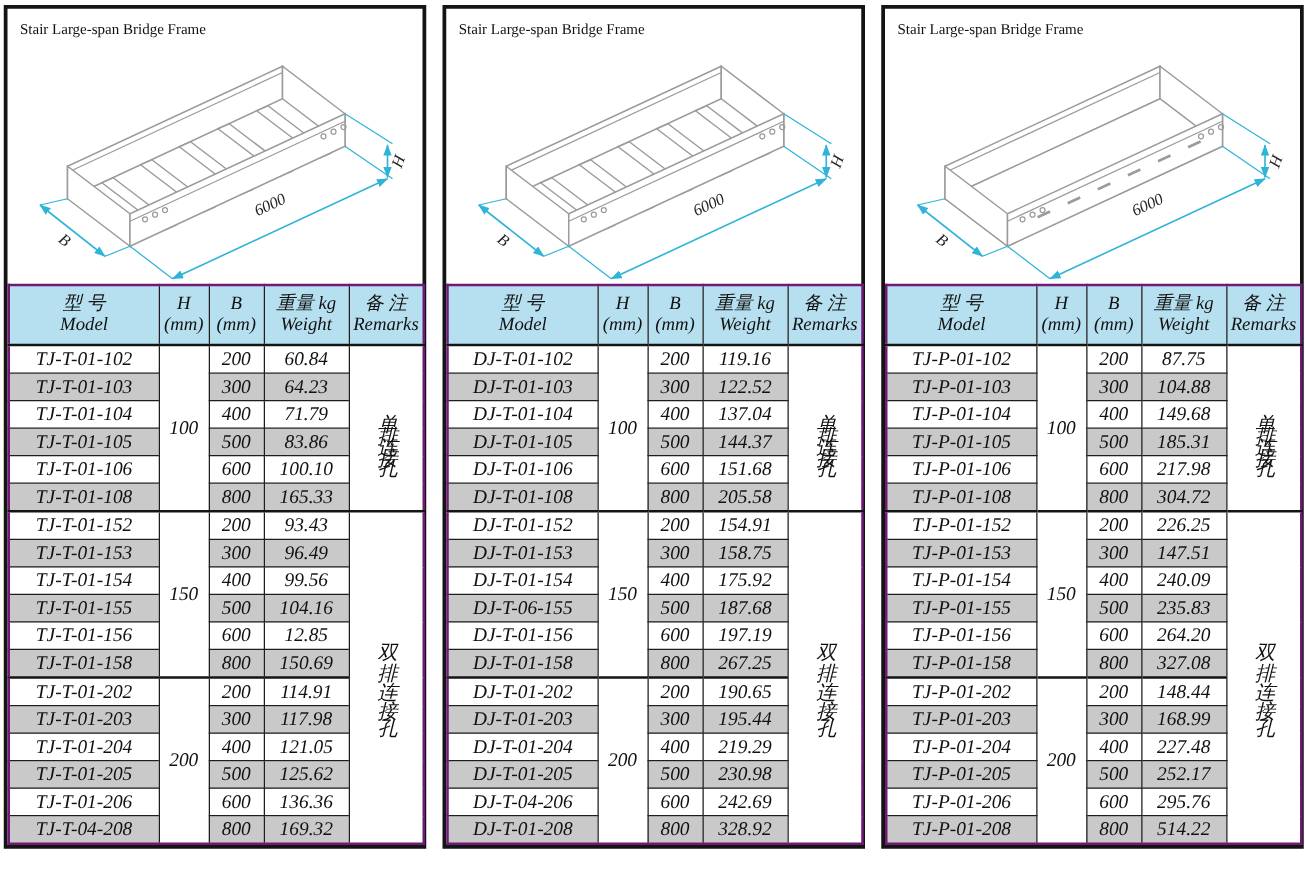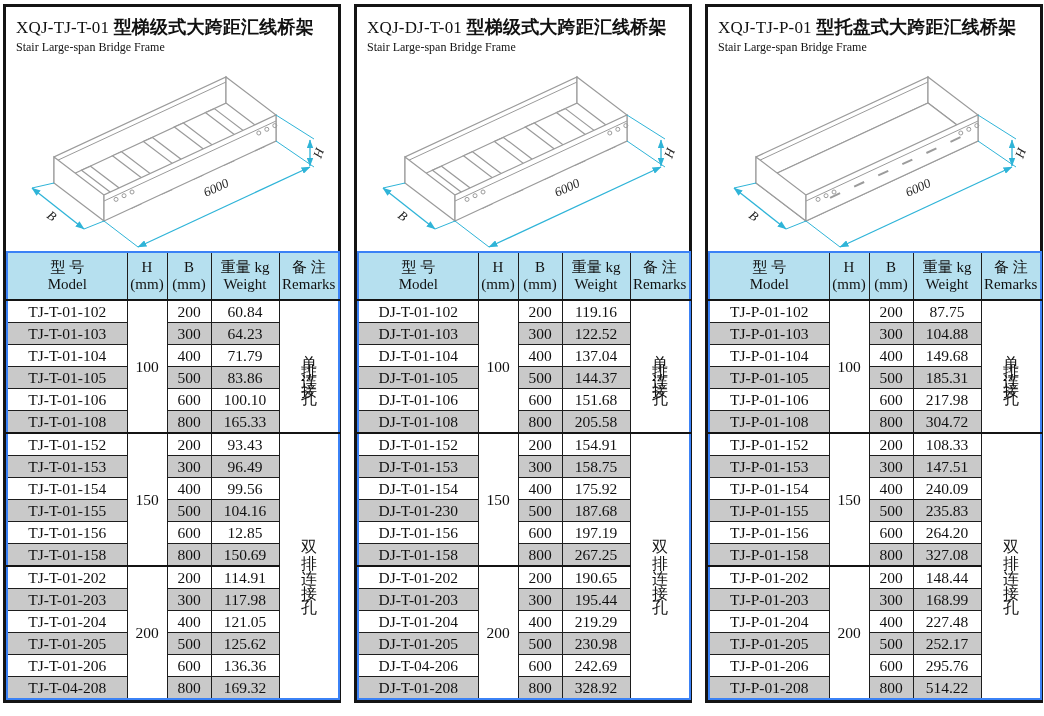--- a/index.html
+++ b/index.html
@@ -5,44 +5,40 @@
   html,body{margin:0;padding:0;background:#fff;}
   body{width:1044px;height:716px;font-family:"Liberation Serif",serif;color:#111;overflow:hidden;}
   .page{display:flex;gap:13px;padding:4px 3px;box-sizing:border-box;}
   .panel{width:338px;box-sizing:border-box;border:3px solid #141414;background:#fff;display:flex;flex-direction:column;}
   .titleblock{padding:8px 10px 0 10px;}
   .t1{font-size:17px;white-space:nowrap;letter-spacing:.2px;}
   .t1 .zh{font-weight:bold;font-size:18px;}
   .t2{font-size:12px;margin-top:1px;}
   svg.drawing{display:block;width:100%;height:196px;}
   table.spec{border-collapse:collapse;width:100%;table-layout:fixed;margin-top:auto;}
-  table.spec{border:2px solid #3b82f6;}
+  table.spec{border:2px solid #701a75;font-style:italic;}
   th,td{border:1px solid #1d1d1d;text-align:center;padding:0;line-height:1.15;}
   thead th{background:#b6e0ef;height:46px;font-weight:normal;}
   thead th{border-bottom:2px solid #141414;}
   th .zh{font-size:15px;}
   th .en{font-size:15px;}
   tbody td{height:21px;font-size:15.5px;background:#fff;}
   tr.alt td{background:#c9c9c9;}
   tr.grp td{border-top:2px solid #141414;}
   td.c-rem{vertical-align:middle;background:#fff;}
   .vtext{writing-mode:vertical-rl;text-orientation:upright;letter-spacing:9px;font-size:16px;display:inline-block;}
   .vtext.wide{letter-spacing:15px;}
 </style>
 </head>
 <body>
 
 <div class="page">
 
   <section class="panel">
     <div class="titleblock">
-      <div class="t1">
-        <span>XQJ-TJ-T-01</span>
-        <span class="zh">型梯级式大跨距汇线桥架</span>
-      </div>
       <div class="t2">Stair Large-span Bridge Frame</div>
     </div>
     <svg class="drawing" viewBox="0 0 332 196">
         <defs>
           <marker id="ah0" viewBox="0 0 8 6" refX="7.5" refY="3" markerWidth="9" markerHeight="7" orient="auto-start-reverse" markerUnits="userSpaceOnUse">
             <path d="M0,0 L8,3 L0,6 Z" fill="#2fb4d8"></path>
           </marker>
         </defs>
         <polygon points="48,128 220,48 220,22 48,102" fill="#ffffff" stroke="#9b9b9b" stroke-width="1.2"></polygon>
         <line x1="48" y1="107" x2="220" y2="27" stroke="#9b9b9b" stroke-width="1"></line>
@@ -200,24 +196,20 @@
             <td class="c-model">TJ-T-04-208</td>
             <td class="c-b">800</td>
             <td class="c-w">169.32</td>
           </tr>
         </tbody>
     </table>
   </section>
 
   <section class="panel">
     <div class="titleblock">
-      <div class="t1">
-        <span>XQJ-DJ-T-01</span>
-        <span class="zh">型梯级式大跨距汇线桥架</span>
-      </div>
       <div class="t2">Stair Large-span Bridge Frame</div>
     </div>
     <svg class="drawing" viewBox="0 0 332 196">
         <defs>
           <marker id="ah1" viewBox="0 0 8 6" refX="7.5" refY="3" markerWidth="9" markerHeight="7" orient="auto-start-reverse" markerUnits="userSpaceOnUse">
             <path d="M0,0 L8,3 L0,6 Z" fill="#2fb4d8"></path>
           </marker>
         </defs>
         <polygon points="48,128 220,48 220,22 48,102" fill="#ffffff" stroke="#9b9b9b" stroke-width="1.2"></polygon>
         <line x1="48" y1="107" x2="220" y2="27" stroke="#9b9b9b" stroke-width="1"></line>
@@ -324,21 +316,21 @@
             <td class="c-model">DJ-T-01-153</td>
             <td class="c-b">300</td>
             <td class="c-w">158.75</td>
           </tr>
           <tr>
             <td class="c-model">DJ-T-01-154</td>
             <td class="c-b">400</td>
             <td class="c-w">175.92</td>
           </tr>
           <tr class="alt">
-            <td class="c-model">DJ-T-01-230</td>
+            <td class="c-model">DJ-T-06-155</td>
             <td class="c-b">500</td>
             <td class="c-w">187.68</td>
           </tr>
           <tr>
             <td class="c-model">DJ-T-01-156</td>
             <td class="c-b">600</td>
             <td class="c-w">197.19</td>
           </tr>
           <tr class="alt">
             <td class="c-model">DJ-T-01-158</td>
@@ -375,24 +367,20 @@
             <td class="c-model">DJ-T-01-208</td>
             <td class="c-b">800</td>
             <td class="c-w">328.92</td>
           </tr>
         </tbody>
     </table>
   </section>
 
   <section class="panel">
     <div class="titleblock">
-      <div class="t1">
-        <span>XQJ-TJ-P-01</span>
-        <span class="zh">型托盘式大跨距汇线桥架</span>
-      </div>
       <div class="t2">Stair Large-span Bridge Frame</div>
     </div>
     <svg class="drawing" viewBox="0 0 332 196">
         <defs>
           <marker id="ah2" viewBox="0 0 8 6" refX="7.5" refY="3" markerWidth="9" markerHeight="7" orient="auto-start-reverse" markerUnits="userSpaceOnUse">
             <path d="M0,0 L8,3 L0,6 Z" fill="#2fb4d8"></path>
           </marker>
         </defs>
         <polygon points="48,128 220,48 220,22 48,102" fill="#ffffff" stroke="#9b9b9b" stroke-width="1.2"></polygon>
         <line x1="48" y1="107" x2="220" y2="27" stroke="#9b9b9b" stroke-width="1"></line>
@@ -487,21 +475,21 @@
           </tr>
           <tr class="alt">
             <td class="c-model">TJ-P-01-108</td>
             <td class="c-b">800</td>
             <td class="c-w">304.72</td>
           </tr>
           <tr class="grp">
             <td class="c-model">TJ-P-01-152</td>
             <td class="c-h" rowspan="6">150</td>
             <td class="c-b">200</td>
-            <td class="c-w">108.33</td>
+            <td class="c-w">226.25</td>
             <td class="c-rem" rowspan="12"><span class="vtext wide">双排连接孔</span></td>
           </tr>
           <tr class="alt">
             <td class="c-model">TJ-P-01-153</td>
             <td class="c-b">300</td>
             <td class="c-w">147.51</td>
           </tr>
           <tr>
             <td class="c-model">TJ-P-01-154</td>
             <td class="c-b">400</td>

